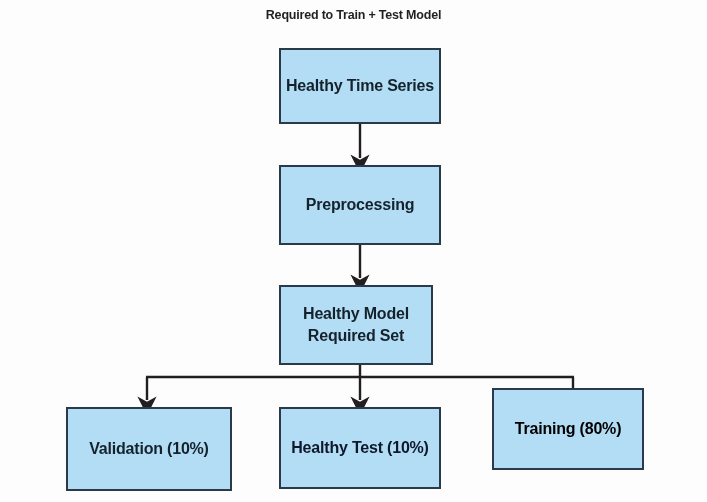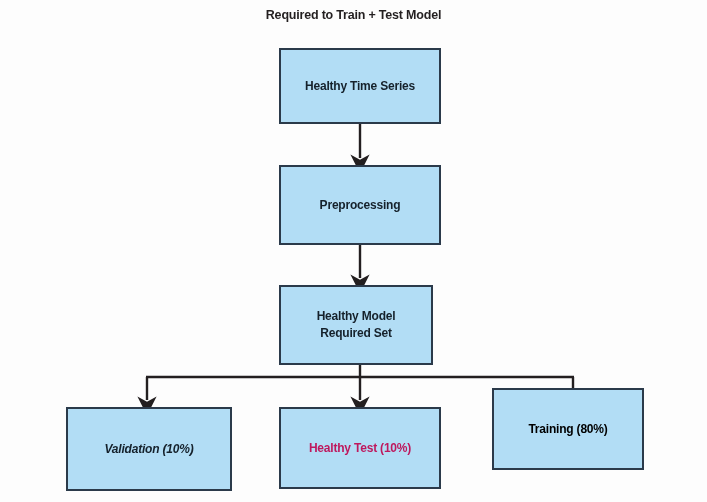--- a/index.html
+++ b/index.html
@@ -31,21 +31,21 @@
   }
   .node {
     position: absolute;
     box-sizing: border-box;
     background: #b2ddf5;
     border: 2.5px solid #2b3a4a;
     display: flex;
     align-items: center;
     justify-content: center;
     text-align: center;
-    font-size: 12px;
+    font-size: 16px;
     font-weight: bold;
     letter-spacing: -0.2px;
     color: #15212b;
     line-height: 1.38;
   }
   .node span { display: block; }
   #edges {
     position: absolute;
     left: 0;
     top: 0;
@@ -92,27 +92,27 @@
       </div>
   </div>
 
   <div class="node" id="n2" style="left: 279px; top: 285px; width: 154px; height: 80px; background: rgb(178, 221, 245); border-color: rgb(43, 58, 74); color: rgb(21, 33, 43);">
     <div>
       <span>Healthy Model</span>
       <span>Required Set</span>
     </div>
   </div>
 
-  <div class="node" id="n3" style="left: 66px; top: 407px; width: 166px; height: 84px; background: rgb(178, 221, 245); border-color: rgb(43, 58, 74); color: rgb(21, 33, 43); font-style: italic;">
+  <div class="node" id="n3" style="left: 66px; top: 407px; width: 166px; height: 84px; background: rgb(178, 221, 245); border-color: rgb(43, 58, 74); color: rgb(21, 33, 43);">
     <div>
         <span>Validation (10%)</span>
       </div>
   </div>
 
-  <div class="node" id="n4" style="left: 279px; top: 407px; width: 162px; height: 82px; background: rgb(178, 221, 245); border-color: rgb(43, 58, 74); color: #be185d;">
+  <div class="node" id="n4" style="left: 279px; top: 407px; width: 162px; height: 82px; background: rgb(178, 221, 245); border-color: rgb(43, 58, 74); color: #0f172a;">
     <div>
         <span>Healthy Test (10%)</span>
       </div>
   </div>
 
   <div class="node" id="n5" style="left: 492px; top: 388px; width: 152px; height: 82px; background: rgb(178, 221, 245); border-color: rgb(43, 58, 74); color: #000000;">
     <div>
         <span>Training (80%)</span>
       </div>
   </div>

